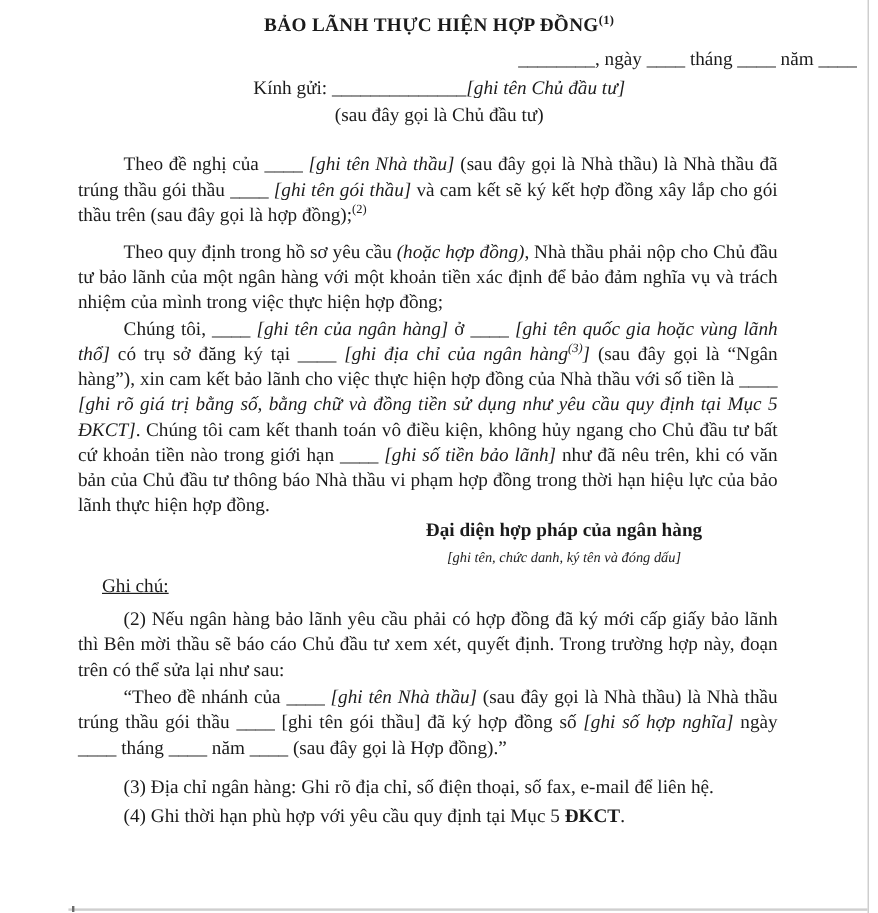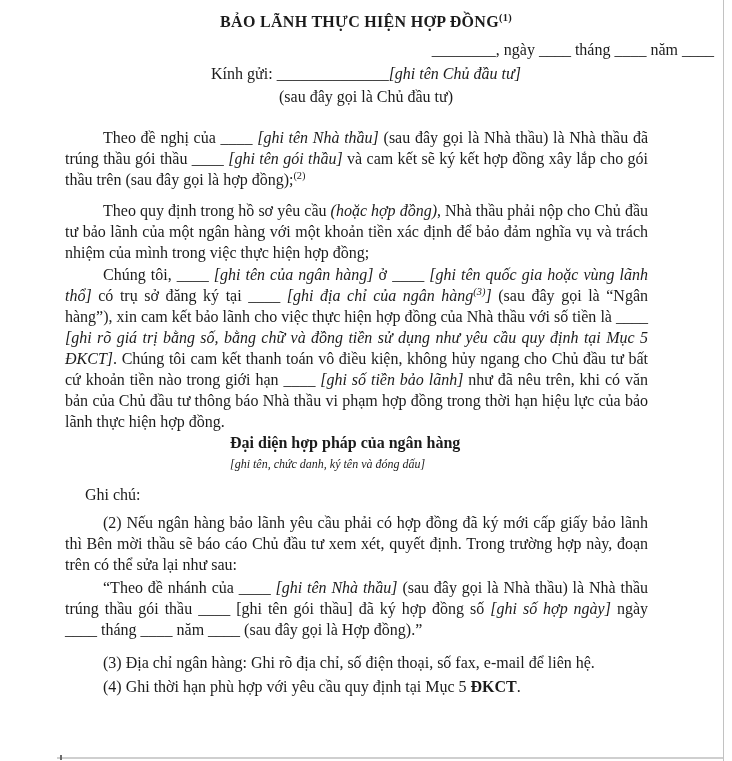--- a/index.html
+++ b/index.html
@@ -17,24 +17,24 @@
   .corner-tick{position:absolute;left:60px;bottom:1px;width:2px;height:5px;background:#6b6b6b;}
   .title{margin-top:11px;text-align:center;font-weight:bold;font-size:16px;letter-spacing:.3px;line-height:21px;}
   .dateline{margin-top:7px;margin-right:18px;text-align:right;line-height:21px;}
   .kinhgui{margin-top:3px;text-align:center;line-height:21px;}
   .subaddr{margin-top:2px;text-align:center;line-height:21px;}
   .par{margin:0 84px 0 65px;text-align:justify;text-indent:38px;line-height:21px;}
   .p1{margin-top:20px;}
   .p2{margin-top:10px;}
   .p3{margin-top:1px;}
   .p4{margin-top:3px;}
-  .sig{margin-left:230px;width:480px;text-align:left;}
+  .sig{margin-left:230px;width:480px;text-align:center;}
   .sig-h{font-weight:bold;line-height:21px;}
   .sig-i{font-style:italic;font-size:12px;line-height:23px;}
-  .ghichu{margin-top:8px;margin-left:85px;line-height:21px;}
+  .ghichu{margin-top:2px;margin-left:85px;line-height:21px;text-decoration:underline;}
   .small{font-size:13px;line-height:17px;margin-top:3px;}
   .n2{margin-top:7px;}
   .quote{margin-top:2px;}
   .n3{margin-top:12px;}
   .n4{margin-top:3px;}
   .i{font-style:italic;}
   .b{font-weight:bold;}
   sup{font-size:65%;line-height:0;vertical-align:super;}
   sup.i{font-style:italic;}
 </style>
@@ -67,19 +67,19 @@
   <div class="sig">
     <div class="sig-h">Đại diện hợp pháp của ngân hàng</div>
     <div class="sig-i">[ghi tên, chức danh, ký tên và đóng dấu]</div>
   </div>
 
   <div class="ghichu">Ghi chú:</div>
 
 
   <div class="par n2">(2) Nếu ngân hàng bảo lãnh yêu cầu phải có hợp đồng đã ký mới cấp giấy bảo lãnh thì Bên mời thầu sẽ báo cáo Chủ đầu tư xem xét, quyết định. Trong trường hợp này, đoạn trên có thể sửa lại như sau:</div>
 
-  <div class="par quote"><span>“Theo đề nhánh của ____ </span><span class="i">[ghi tên Nhà thầu]</span><span> (sau đây gọi là Nhà thầu) là Nhà thầu trúng thầu gói thầu ____ [ghi tên gói thầu] đã ký hợp đồng số </span><span class="i">[ghi số hợp ngày]</span><span> ngày ____ tháng ____ năm ____ (sau đây gọi là Hợp đồng).”</span></div>
+  <div class="par quote"><span>“Theo đề nhánh của ____ </span><span class="i">[ghi tên Nhà thầu]</span><span> (sau đây gọi là Nhà thầu) là Nhà thầu trúng thầu gói thầu ____ [ghi tên gói thầu] đã ký hợp đồng số </span><span class="i">[ghi số hợp nghĩa]</span><span> ngày ____ tháng ____ năm ____ (sau đây gọi là Hợp đồng).”</span></div>
 
   <div class="par n3">(3) Địa chỉ ngân hàng: Ghi rõ địa chỉ, số điện thoại, số fax, e-mail để liên hệ.</div>
 
   <div class="par n4"><span>(4) Ghi thời hạn phù hợp với yêu cầu quy định tại Mục 5 </span><span class="b">ĐKCT</span><span>.</span></div>
 
 </div>
 
 </body></html>

